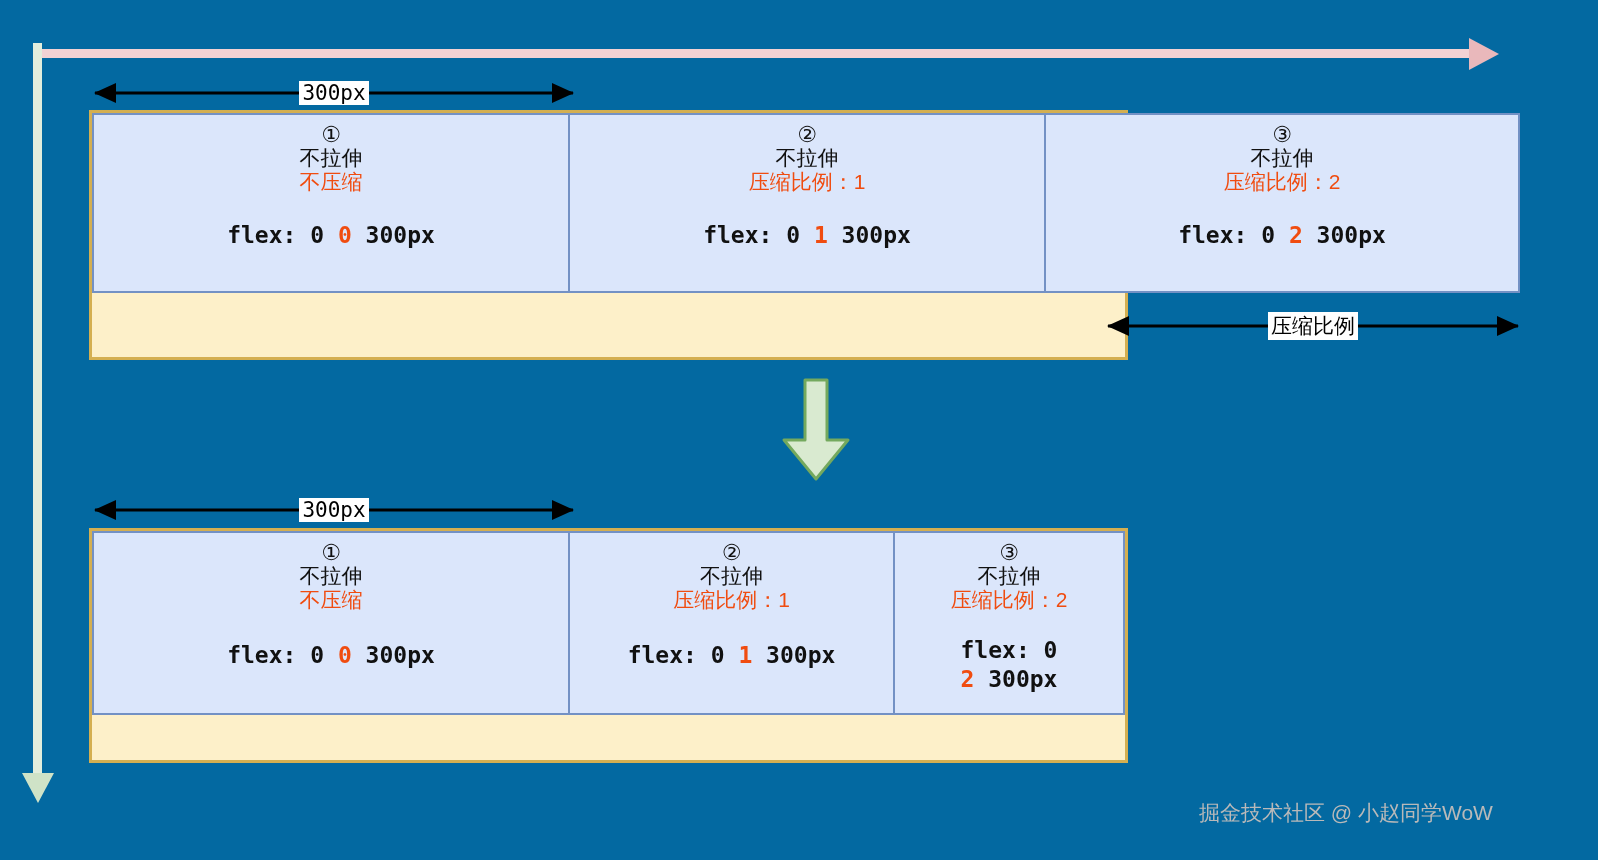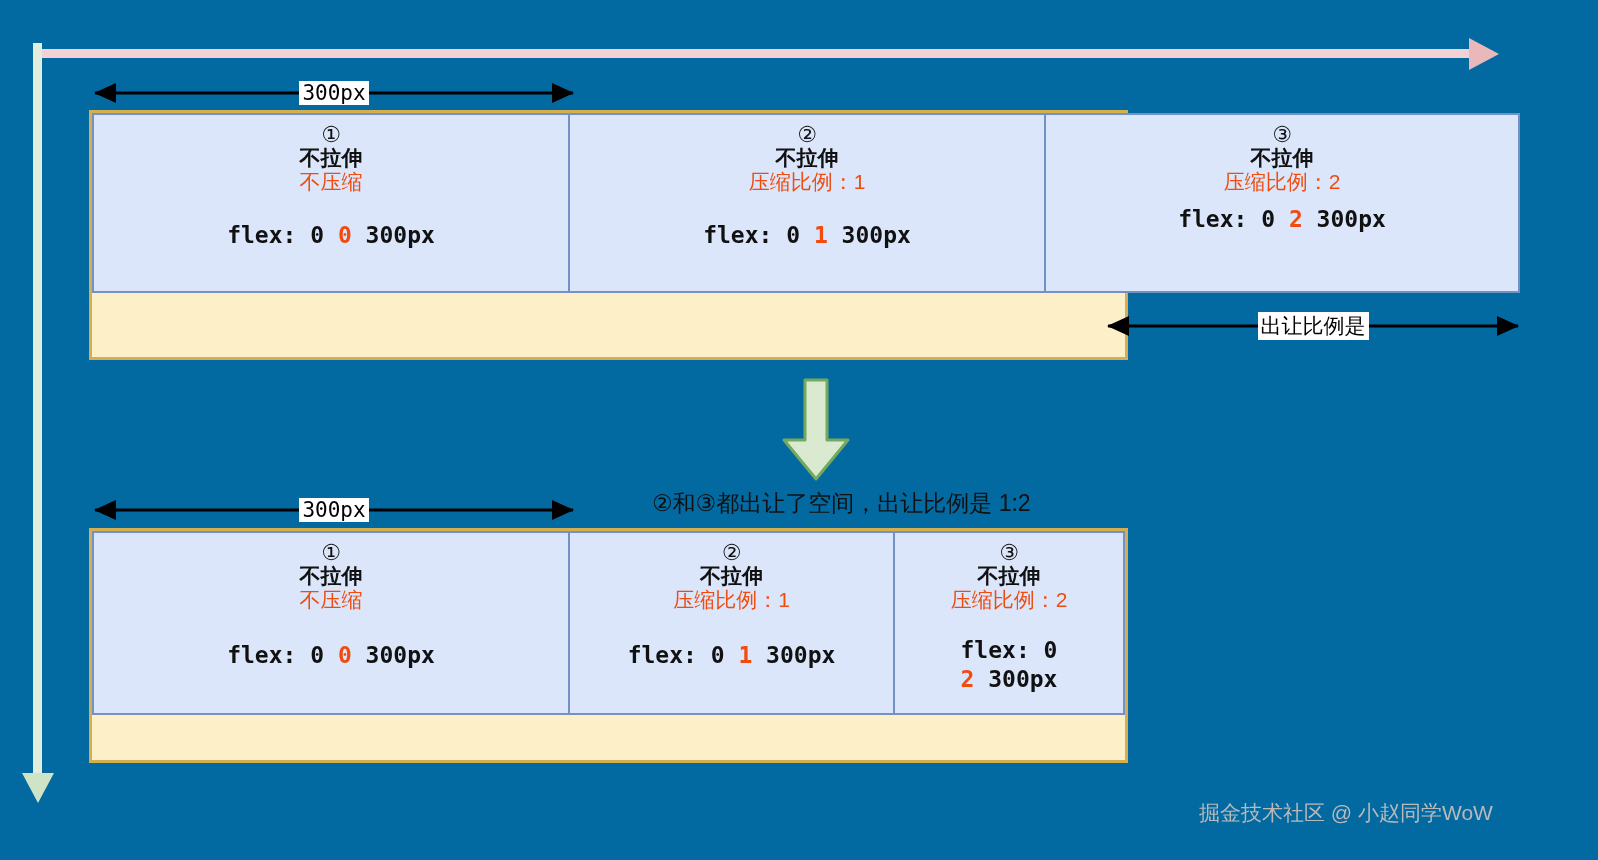--- a/index.html
+++ b/index.html
@@ -50,21 +50,20 @@
     font-size: 22px;
     line-height: 1.05;
     margin-top: 8px;
     color: #111;
     font-family: "DejaVu Sans", sans-serif;
   }
   .item-line1 {
     font-size: 21px;
     line-height: 1.15;
     color: #111;
-    font-weight: bold;
   }
   .item-line2 {
     font-size: 21px;
     line-height: 1.15;
     color: #f04c10;
   }
   .item-code {
     font-family: "DejaVu Sans Mono", "Liberation Mono", monospace;
     font-size: 23px;
     line-height: 1.15;
@@ -220,38 +219,37 @@
       <div class="item-num">②</div>
       <div class="item-line1">不拉伸</div>
       <div class="item-line2">压缩比例：1</div>
       <div class="item-code" style="margin-top:28px;"><span>flex: 0 </span><span class="em">1</span><span> 300px</span></div>
     </div>
 
     <div class="item" style="width:474px;">
       <div class="item-num">③</div>
       <div class="item-line1">不拉伸</div>
       <div class="item-line2">压缩比例：2</div>
-      <div class="item-code" style="margin-top:12px;"><span>flex: 0 </span><span class="em">2</span><span> 300px</span></div>
+      <div class="item-code" style="margin-top:28px;"><span>flex: 0 </span><span class="em">2</span><span> 300px</span></div>
     </div>
   </div>
 
   <div class="meas" style="left:1108px; top:313px; width:410px;">
     <div class="line"></div>
     <div class="head left"></div>
     <div class="head right"></div>
-    <div class="cap">出让比例是</div>
+    <div class="cap">压缩比例</div>
   </div>
 
   <div class="block-arrow" style="left:780px; top:378px; width:72px; height:104px;">
     <svg width="72" height="104" viewBox="0 0 72 104" xmlns="http://www.w3.org/2000/svg">
       <polygon points="25,2 47,2 47,62 68,62 36,101 4,62 25,62" fill="#d9ead0" stroke="#74a95e" stroke-width="3" stroke-linejoin="round"></polygon>
     </svg>
   </div>
 
-  <div class="note" style="left:652px; top:488px;">②和③都出让了空间，出让比例是 1:2</div>
 
   <div class="meas" style="left:95px; top:497px; width:478px;">
     <div class="line"></div>
     <div class="head left"></div>
     <div class="head right"></div>
     <div class="cap mono">300px</div>
   </div>
 
   <div class="container" style="left:89px; top:528px; width:1039px; height:235px;"></div>
 

